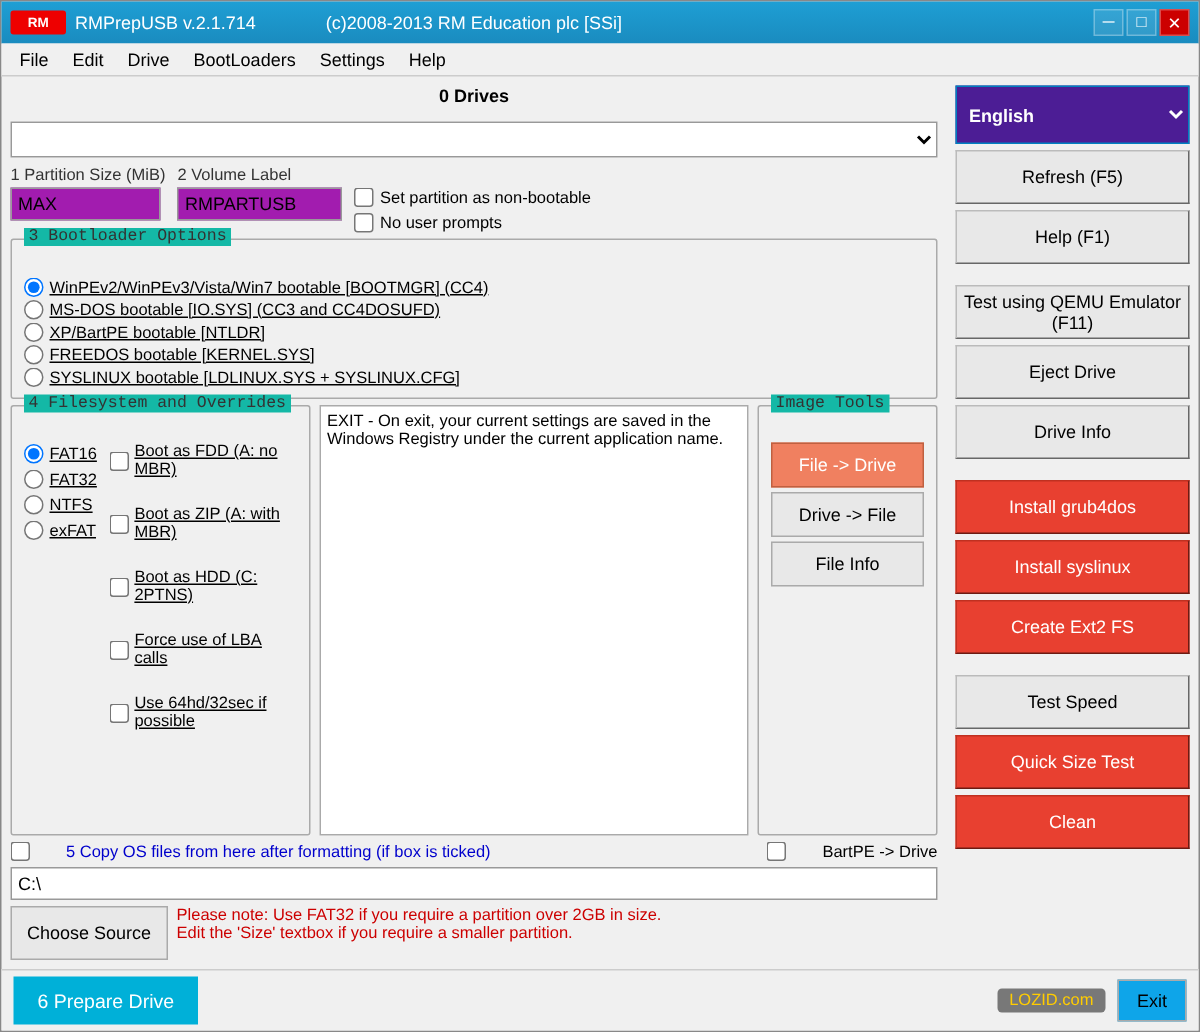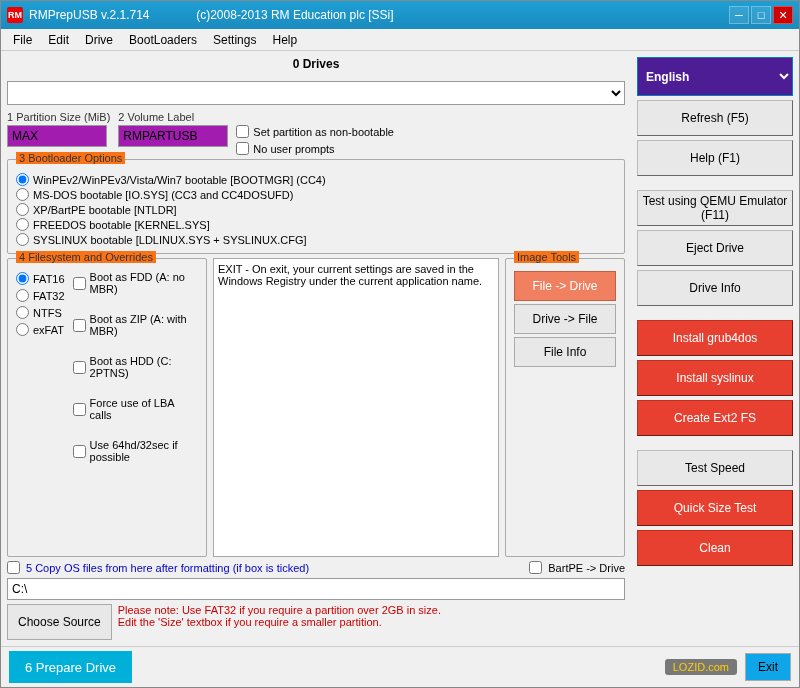--- a/index.html
+++ b/index.html
@@ -27,21 +27,21 @@
       padding: 4px 6px;
       height: 28px;
       flex-shrink: 0;
     }
     .title-bar-left {
       display: flex;
       align-items: center;
       gap: 6px;
     }
     .title-bar-icon {
-      width: 16px;
+      width: 37px;
       height: 16px;
       background: #e00;
       color: white;
       font-size: 9px;
       font-weight: bold;
       display: flex;
       align-items: center;
       justify-content: center;
       border-radius: 2px;
     }
@@ -156,24 +156,25 @@
     .section-box {
       border: 1px solid #aaa;
       border-radius: 2px;
       padding: 4px 8px 6px;
       position: relative;
     }
     .section-title {
       position: absolute;
       top: -8px;
       left: 8px;
-      background: #f97316;
+      background: #14b8a6;
       padding: 0 3px;
       font-size: 11px;
       color: #333;
+      font-family: Liberation Mono, monospace;
     }
     .radio-row {
       display: flex;
       align-items: center;
       gap: 4px;
       font-size: 11px;
       padding: 1px 0;
     }
     .bottom-sections {
       display: flex;
@@ -212,21 +213,21 @@
       margin-bottom: 3px;
     }
     .img-btn.normal {
       background: #e8e8e8;
       border: 1px solid #aaa;
       color: #000;
     }
     .copy-row {
       display: flex;
       align-items: center;
-      gap: 6px;
+      gap: 24px;
       font-size: 11px;
     }
     .path-input {
       width: 100%;
       height: 22px;
       border: 1px solid #999;
       padding: 2px 4px;
       font-size: 12px;
       background: white;
     }
@@ -298,21 +299,22 @@
       align-items: center;
       justify-content: center;
     }
     .right-btn.red {
       background: #e84030;
       color: white;
       border: 1px outset #c03020;
     }
     .right-btn-divider { height: 6px; }
     .section-inner {
-      margin-top: 8px;
+      margin-top: 20px;
+      text-decoration: underline;
     }
     .fs-left { display: flex; flex-direction: column; gap: 2px; }
     .fs-right { display: flex; flex-direction: column; gap: 18px; }
   </style>
 </head>
 <body>
 
 <div class="window">
 
   <div class="title-bar">

